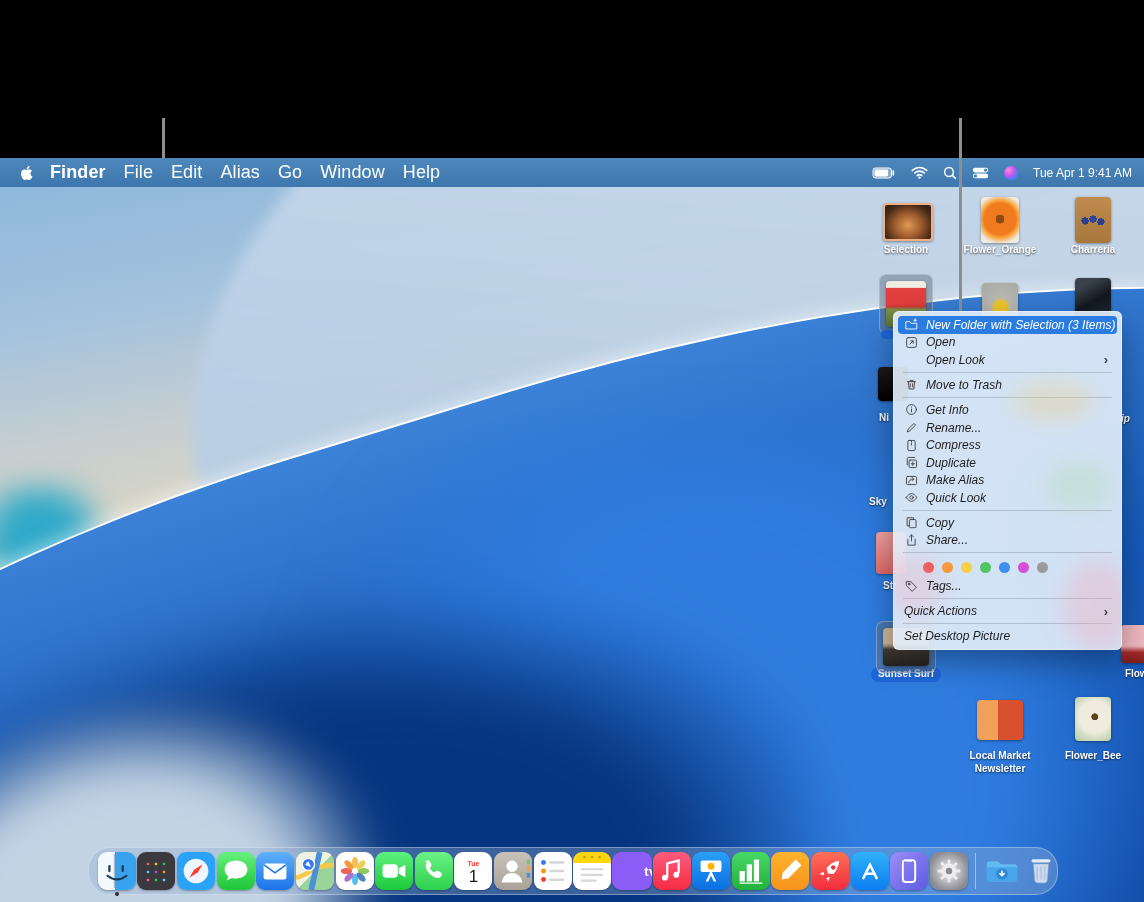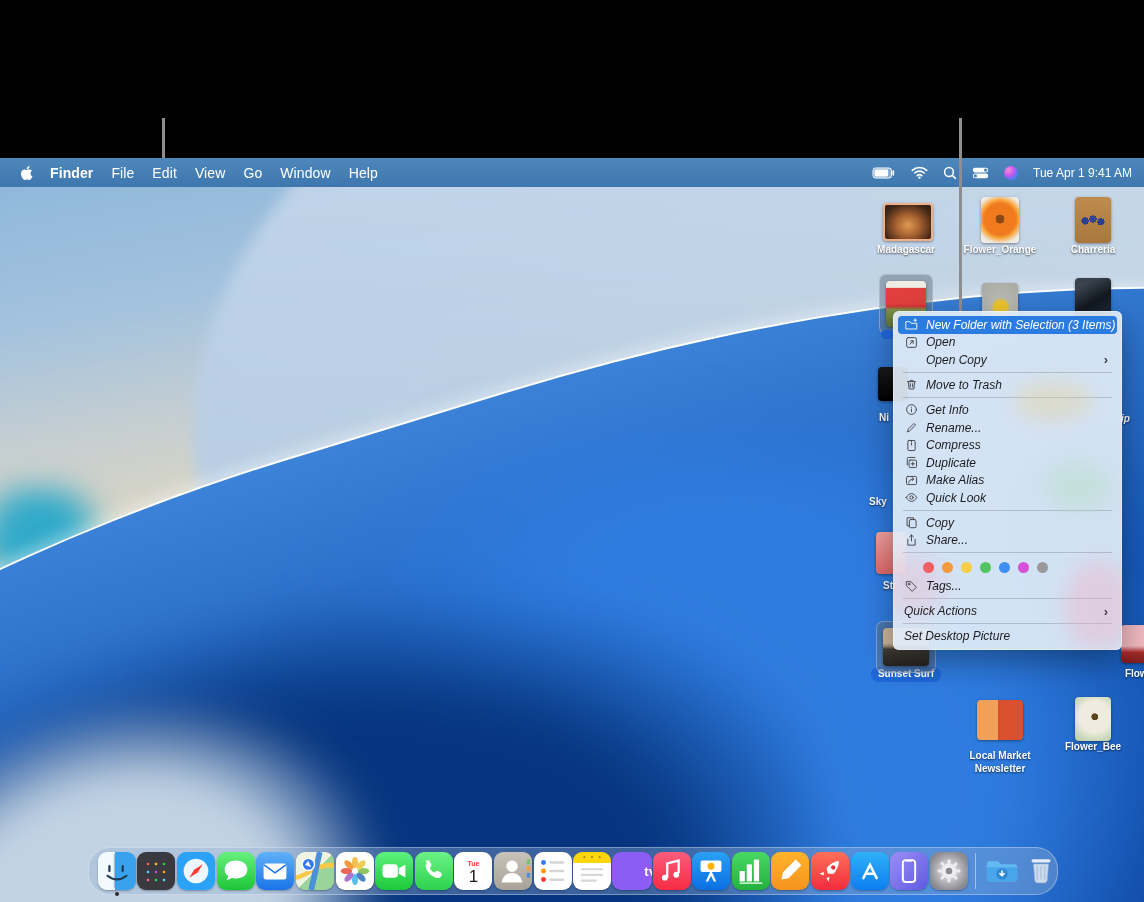--- a/index.html
+++ b/index.html
@@ -8,21 +8,21 @@
   
   .black-band{position:absolute;left:0;top:0;width:100%;height:158px;background:#000;z-index:20;}
   .callout{position:absolute;width:3px;background:#8e8e8e;z-index:25;}
   .callout.c1{left:162px;top:118px;height:40px;}
   .callout.c2{left:959px;top:118px;height:193px;}
   
   .menubar{position:absolute;left:0;top:158px;width:100%;height:29px;z-index:4;
            background:linear-gradient(180deg,#4e87ba,#3d77ae);display:flex;align-items:center;color:#fff;}
   .mb-left{display:flex;align-items:center;height:100%;padding-left:12px;}
   .mb-apple{display:inline-flex;padding:0 8px;}
-  .mb-menu{padding:0 9px;font-size:14px;letter-spacing:.1px;}
+  .mb-menu{padding:0 9px;font-size:18px;letter-spacing:.1px;}
   .mb-menu.first{font-weight:700;}
   .mb-right{margin-left:auto;display:flex;align-items:center;gap:15px;padding-right:12px;}
   .mb-right svg{display:block;}
   .mb-clock{font-size:12px;font-weight:500;white-space:nowrap;}
   .siri-ic{width:14px;height:14px;border-radius:50%;
            background:radial-gradient(circle at 32% 30%,#ff8ad8,#c058f0 42%,#4a7df5 72%,#35c8e8);}
   
   .wallpaper{position:absolute;left:0;top:158px;right:0;bottom:0;overflow:hidden;z-index:0;
     background:linear-gradient(170deg,#8cb6da 0%,#a3c2de 18%,#c8cfd0 32%,#e3d9bd 46%,#e9e0c2 56%,#d8d2c0 66%);}
   .wallpaper div{position:absolute;}
@@ -153,21 +153,21 @@
       <span class="mb-apple">
           <svg width="13" height="16" viewBox="0 0 14 17">
             <path d="M11.3 9.1c0-2 1.6-2.9 1.7-3-.9-1.3-2.3-1.5-2.8-1.5-1.2-.1-2.3.7-2.9.7-.6 0-1.5-.7-2.5-.7-1.3 0-2.5.8-3.1 1.9-1.3 2.3-.3 5.7 1 7.6.6.9 1.4 1.9 2.4 1.9 1 0 1.3-.6 2.5-.6s1.5.6 2.5.6 1.7-.9 2.3-1.8c.7-1 1-2 1-2.1-.1 0-2.1-.8-2.1-3z" fill="#fff"></path>
             <path d="M9.4 3.4c.5-.6.9-1.5.8-2.4-.8 0-1.7.5-2.2 1.2-.5.6-.9 1.5-.8 2.3.9.1 1.7-.4 2.2-1.1z" fill="#fff"></path>
           </svg>
         </span>
       <span id="mb-menus" style="display:flex;align-items:center;">
           <span class="mb-menu first">Finder</span>
           <span class="mb-menu">File</span>
           <span class="mb-menu">Edit</span>
-          <span class="mb-menu">View</span>
+          <span class="mb-menu">Alias</span>
           <span class="mb-menu">Go</span>
           <span class="mb-menu">Window</span>
           <span class="mb-menu">Help</span>
         </span>
     </div>
     <div class="mb-right">
       <span>
           <svg width="24" height="12" viewBox="0 0 24 12">
             <rect x="1" y="1" width="18.5" height="10" rx="2.6" fill="rgba(255,255,255,.35)" stroke="#fff" stroke-width="1"></rect>
             <rect x="2.6" y="2.6" width="13.5" height="6.8" rx="1.4" fill="#fff"></rect>
@@ -197,21 +197,21 @@
       <span class="siri-ic"></span>
       <span class="mb-clock">Tue Apr 1 9:41 AM</span>
     </div>
   </div>
 
   <div id="desktop-icons">
       <div class="desk-item" style="left: 861px; top: 203px;">
         <div class="thumb-wrap" style="width: 46px; height: 34px;">
           <div class="thumb t-madagascar" style="width: 46px; height: 34px;"></div>
         </div>
-        <div class="desk-label" style="margin-top: 7px;">Madagascar</div>
+        <div class="desk-label" style="margin-top: 7px;">Selection</div>
       </div>
       <div class="desk-item" style="left: 955px; top: 197px;">
         <div class="thumb-wrap" style="width: 38px; height: 46px;">
           <div class="thumb t-flower-orange" style="width: 38px; height: 46px;"></div>
         </div>
         <div class="desk-label" style="margin-top: 1px;">Flower_Orange</div>
       </div>
       <div class="desk-item" style="left: 1048px; top: 197px;">
         <div class="thumb-wrap" style="width: 36px; height: 46px;">
           <div class="thumb t-charreria" style="width: 36px; height: 46px;"></div>
@@ -260,21 +260,21 @@
       <div class="desk-item" style="left: 955px; top: 700px;">
         <div class="thumb-wrap" style="width: 46px; height: 40px;">
           <div class="thumb t-newsletter" style="width: 46px; height: 40px;"></div>
         </div>
         <div class="desk-label" style="margin-top: 10px; width: 80px;">Local Market Newsletter</div>
       </div>
       <div class="desk-item" style="left: 1048px; top: 697px;">
         <div class="thumb-wrap" style="width: 36px; height: 44px;">
           <div class="thumb t-flowerbee" style="width: 36px; height: 44px;"></div>
         </div>
-        <div class="desk-label" style=" text-align: right;">Flower_Bee</div>
+        <div class="desk-label" style="margin-top: 9px; text-align: right;">Flower_Bee</div>
       </div>
       <span class="desk-frag" style="left: 879px; top: 412px;">Ni</span>
       <span class="desk-frag" style="left: 1121px; top: 413px; font-style: italic;">ip</span>
       <span class="desk-frag" style="left: 869px; top: 496px;">Sky</span>
       <span class="desk-frag" style="left: 883px; top: 580px;">Str</span>
       <span class="desk-frag frag-pill" style="left: 881px; top: 330px; width: 13px; height: 9px;"></span>
     </div>
 
   <div class="context-menu" id="context-menu">
     <div class="cm-blob" style="left:120px;top:70px;width:80px;height:40px;background:rgba(235,205,130,.35);"></div>
@@ -294,21 +294,21 @@
         <span class="cm-ic">
           <svg width="13" height="13" viewBox="0 0 16 16">
             <rect x="2" y="2" width="12" height="12" rx="2" fill="none" stroke="currentColor" stroke-width="1.1" stroke-linecap="round" stroke-linejoin="round"></rect>
             <path d="M6 10l4-4M7 6h3v3" fill="none" stroke="currentColor" stroke-width="1.1" stroke-linecap="round" stroke-linejoin="round"></path>
           </svg>
         </span>
         <span class="cm-label">Open</span>
       </div>
       <div class="cm-item">
         <span class="cm-ic"></span>
-        <span class="cm-label">Open Copy</span>
+        <span class="cm-label">Open Look</span>
         <span class="cm-chev">›</span>
       </div>
       <div class="cm-sep"></div>
       <div class="cm-item">
         <span class="cm-ic">
           <svg width="13" height="13" viewBox="0 0 16 16">
             <path d="M3 4.5h10M6.3 4.3V3h3.4v1.3M4.2 4.7l.8 8.8h6l.8-8.8" fill="none" stroke="currentColor" stroke-width="1.1" stroke-linecap="round" stroke-linejoin="round"></path>
             <path d="M6.6 7v4M9.4 7v4" fill="none" stroke="currentColor" stroke-width="1.1" stroke-linecap="round" stroke-linejoin="round"></path>
           </svg>
         </span>

